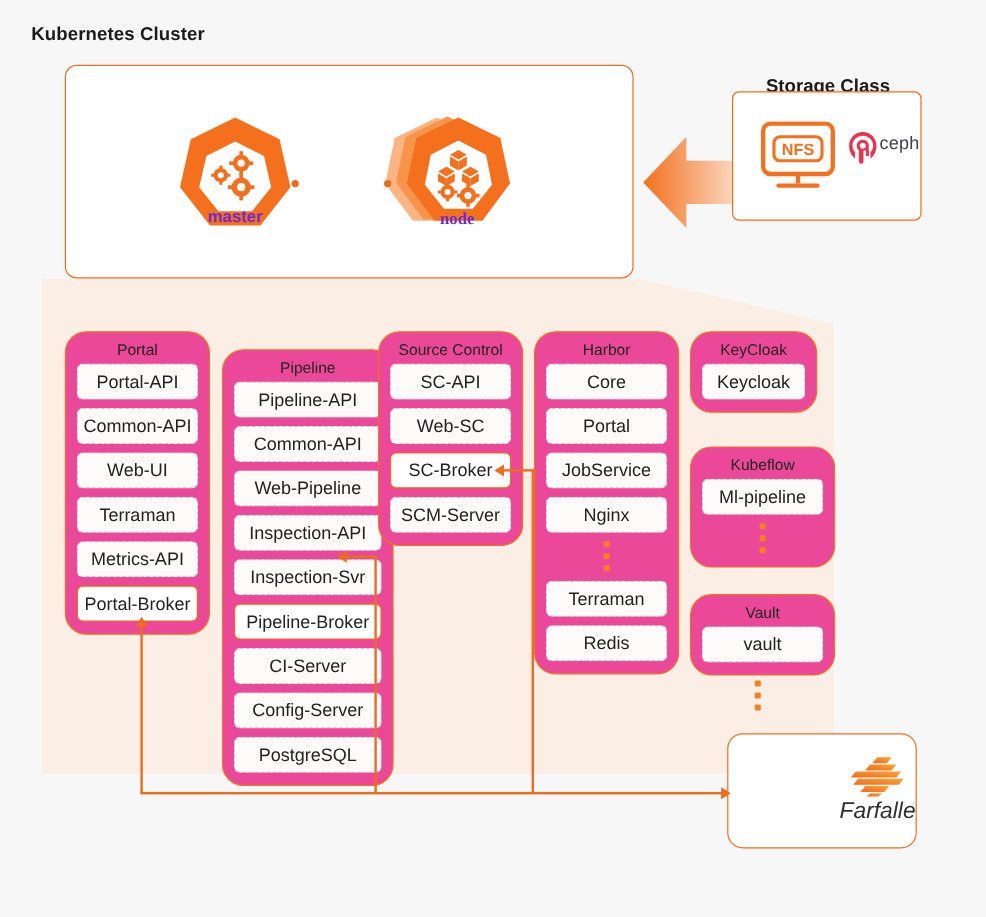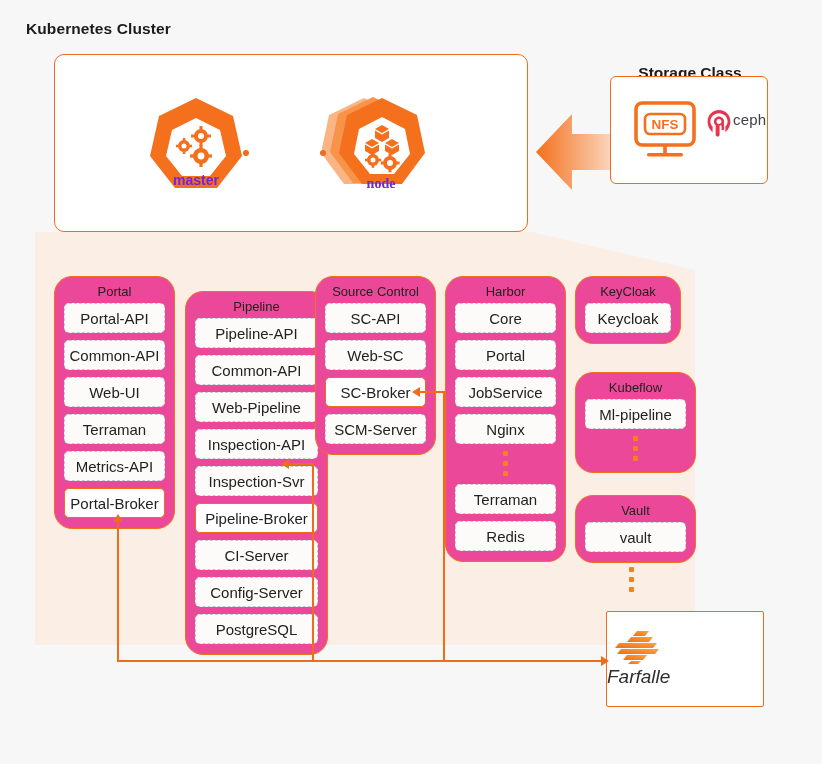--- a/index.html
+++ b/index.html
@@ -97,23 +97,23 @@
     gap:5px;margin:3px 0 8px 0;
   }
   .dots i{display:block;width:5px;height:5px;background:#f4801f;border-radius:1px;}
   .dots.outside{
     position:absolute;z-index:2;margin:0;
   }
 
   
   .farfalle{
     position:absolute;left:606px;top:611px;width:158px;height:96px;
-    background:#fff;border:1.6px solid #ef6c1a;border-radius:2px;
+    background:#fff;border:1.6px solid #ef6c1a;border-radius:13px;
     box-sizing:border-box;z-index:3;
-    display:flex;flex-direction:column;align-items:flex-start;justify-content:center;
+    display:flex;flex-direction:column;align-items:flex-end;justify-content:center;
   }
   .farfalle-logo{width:62px;height:34px;}
   .farfalle-text{
     font-size:19px;font-style:italic;color:#2f2f2f;margin-top:2px;
     font-family:"Liberation Sans", sans-serif;
   }
 
   
   .conn{position:absolute;background:#ef6c1a;z-index:5;}
   .conn-h{height:1.6px;}

